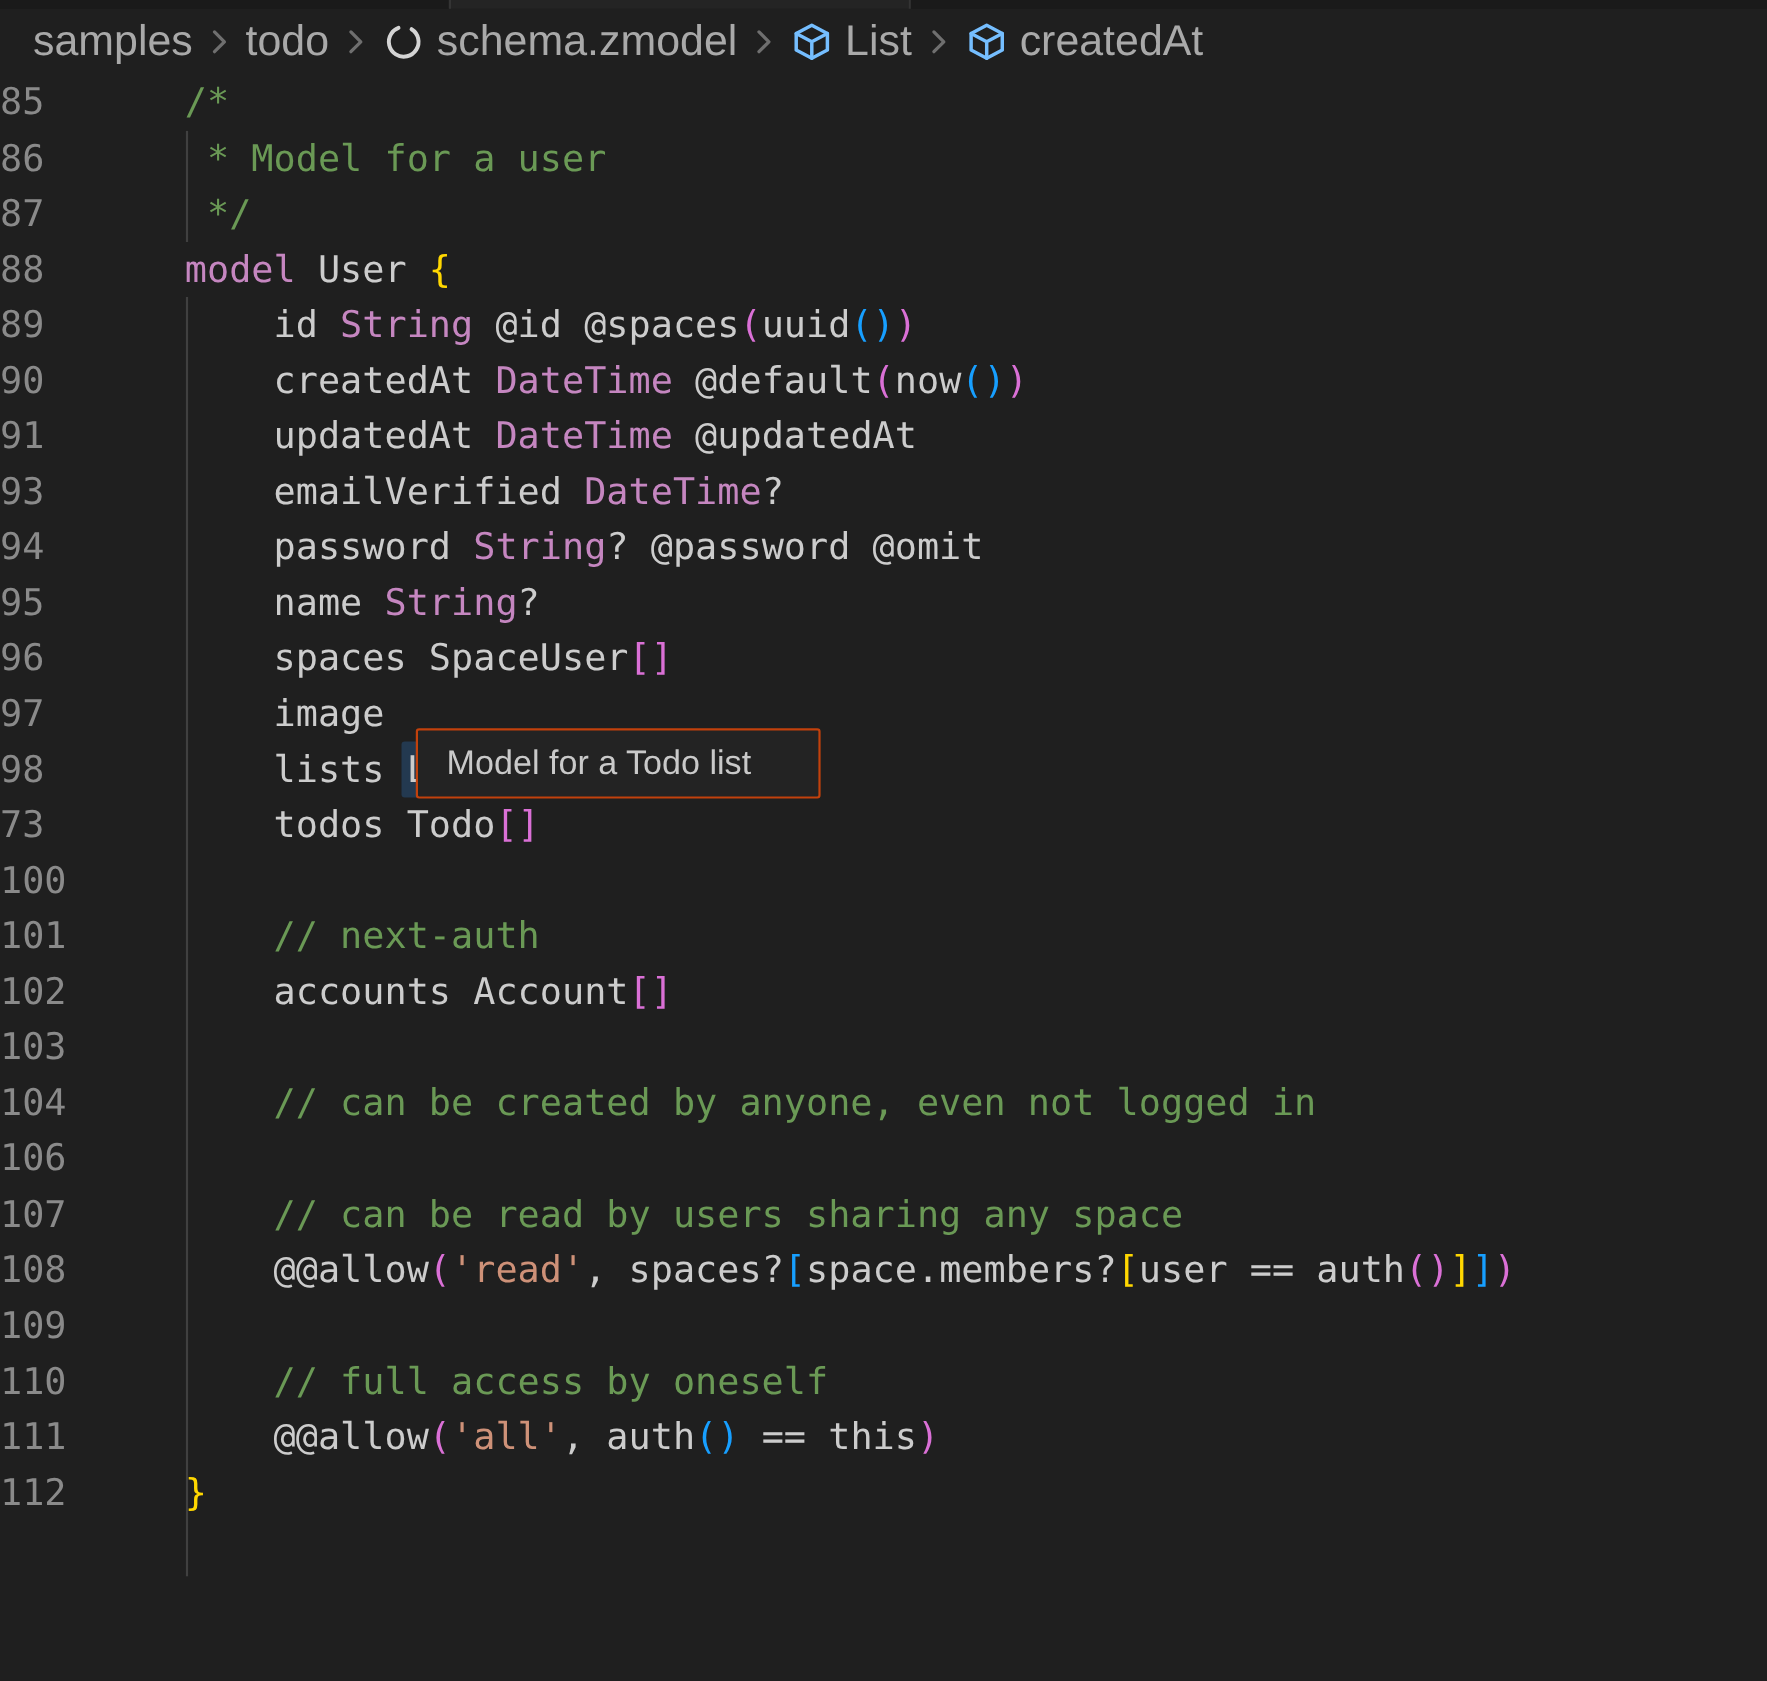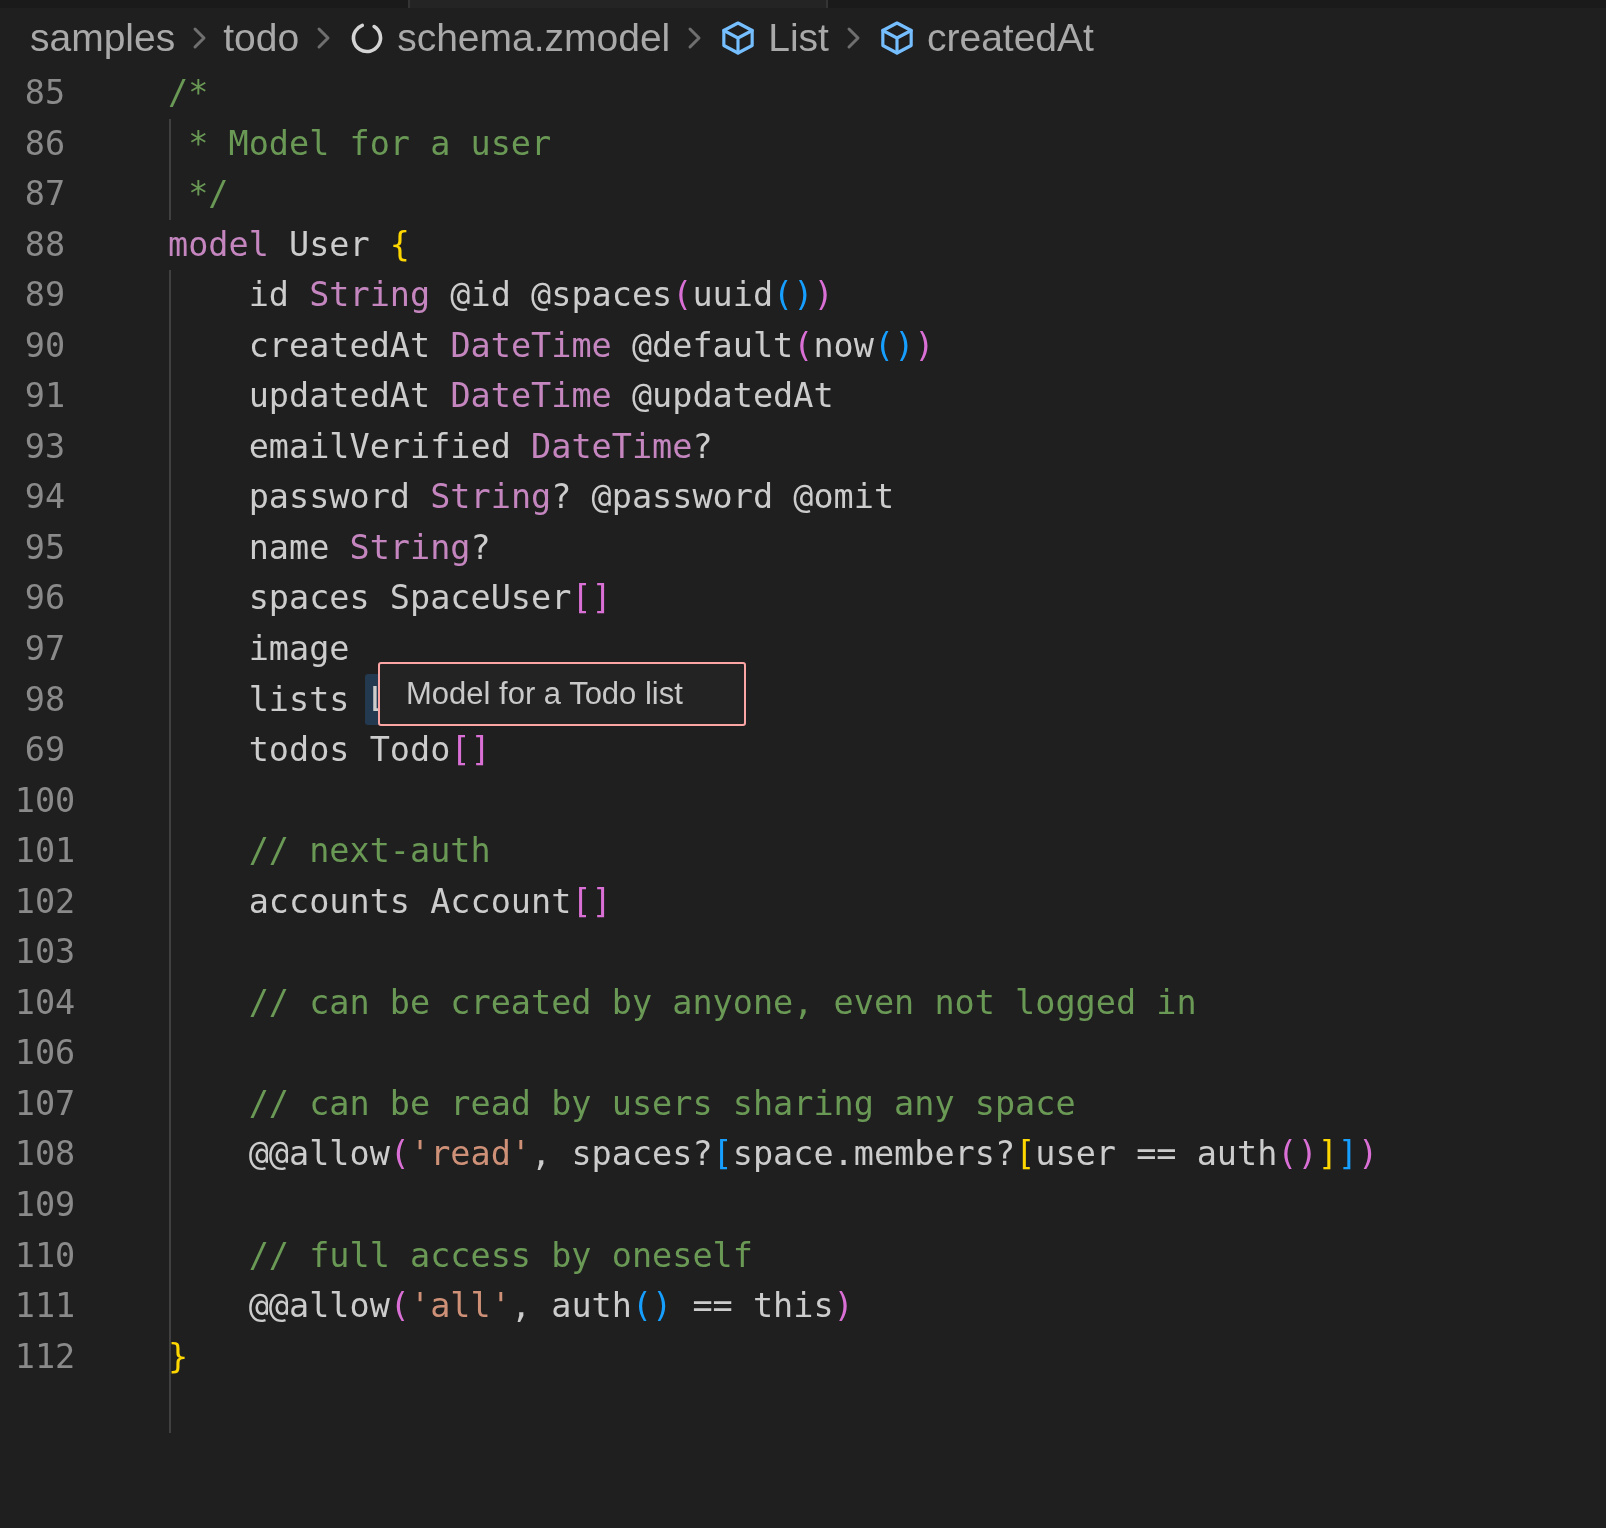--- a/index.html
+++ b/index.html
@@ -19,37 +19,37 @@
     color:var(--crumb-fg,#a9a9a9);font-size:39px;white-space:nowrap;
   }
   .crumb{display:flex;align-items:center;gap:10px;}
   .crumb-sep{display:flex;align-items:center;margin:0 13px;}
   
   #editor{
     position:absolute;top:68px;left:0;width:1606px;
     font-family:"DejaVu Sans Mono",monospace;font-size:33.5px;
   }
   .line{display:flex;height:50.56px;line-height:50.56px;white-space:pre;}
-  .gutter{width:90px;flex:none;text-align:center;color:var(--linenum-fg,#8a8a8a);}
+  .gutter{width:90px;flex:none;text-align:left;color:var(--linenum-fg,#8a8a8a);}
   .code{padding-left:78px;flex:1;}
   .tk-f{color:var(--fg,#cccccc);}
   .tk-k{color:var(--kw,#c586c0);}
   .tk-c{color:var(--comment,#6a9955);}
   .tk-s{color:var(--string,#ce9178);}
   .tk-g{color:var(--br-gold,#ffd700);}
   .tk-o{color:var(--br-orchid,#da70d6);}
   .tk-b{color:var(--br-blue,#179fff);}
   .hl{background:rgba(38,79,120,0.55);padding:6px 5px;margin:0 -5px;border-radius:3px;}
   .guide{position:absolute;width:2px;background:#404040;}
   #guide-comment{left:169px;top:118.6px;height:101.1px;}
   #guide-model{left:169px;top:270.4px;height:1162.9px;}
   
   #hover-tooltip{
     position:absolute;left:378px;top:662px;width:368px;height:64px;box-sizing:border-box;
-    background:#232323;border:2px solid #fca5a5;border-radius:3px;z-index:10;
+    background:#232323;border:2px solid #c2410c;border-radius:3px;z-index:10;
     display:flex;align-items:center;padding-left:26px;
     color:#c9c9c9;font-size:31px;font-family:"Liberation Sans",sans-serif;white-space:nowrap;
   }
 </style>
 </head>
 <body>
 
 <div id="tab-strip">
   <div class="seg"></div>
   <div class="tsep" style="left:408px"></div>
@@ -118,21 +118,21 @@
     <div class="line"><div class="gutter">88</div><div class="code"><span class="tk-k">model</span><span class="tk-f"> User </span><span class="tk-g">{</span></div></div>
     <div class="line"><div class="gutter">89</div><div class="code"><span class="tk-f">    id </span><span class="tk-k">String</span><span class="tk-f"> @id @spaces</span><span class="tk-o">(</span><span class="tk-f">uuid</span><span class="tk-b">(</span><span class="tk-b">)</span><span class="tk-o">)</span></div></div>
     <div class="line"><div class="gutter">90</div><div class="code"><span class="tk-f">    createdAt </span><span class="tk-k">DateTime</span><span class="tk-f"> @default</span><span class="tk-o">(</span><span class="tk-f">now</span><span class="tk-b">(</span><span class="tk-b">)</span><span class="tk-o">)</span></div></div>
     <div class="line"><div class="gutter">91</div><div class="code"><span class="tk-f">    updatedAt </span><span class="tk-k">DateTime</span><span class="tk-f"> @updatedAt</span></div></div>
     <div class="line"><div class="gutter">93</div><div class="code"><span class="tk-f">    emailVerified </span><span class="tk-k">DateTime</span><span class="tk-f">?</span></div></div>
     <div class="line"><div class="gutter">94</div><div class="code"><span class="tk-f">    password </span><span class="tk-k">String</span><span class="tk-f">? @password @omit</span></div></div>
     <div class="line"><div class="gutter">95</div><div class="code"><span class="tk-f">    name </span><span class="tk-k">String</span><span class="tk-f">?</span></div></div>
     <div class="line"><div class="gutter">96</div><div class="code"><span class="tk-f">    spaces SpaceUser</span><span class="tk-o">[]</span></div></div>
     <div class="line"><div class="gutter">97</div><div class="code"><span class="tk-f">    image</span></div></div>
     <div class="line"><div class="gutter">98</div><div class="code"><span class="tk-f">    lists </span><span class="tk-f hl">List</span><span class="tk-o">[]</span></div></div>
-    <div class="line"><div class="gutter">69</div><div class="code"><span class="tk-f">    todos Todo</span><span class="tk-o">[]</span></div></div>
+    <div class="line"><div class="gutter">73</div><div class="code"><span class="tk-f">    todos Todo</span><span class="tk-o">[]</span></div></div>
     <div class="line"><div class="gutter">100</div><div class="code"></div></div>
     <div class="line"><div class="gutter">101</div><div class="code"><span class="tk-c">    // next-auth</span></div></div>
     <div class="line"><div class="gutter">102</div><div class="code"><span class="tk-f">    accounts Account</span><span class="tk-o">[]</span></div></div>
     <div class="line"><div class="gutter">103</div><div class="code"></div></div>
     <div class="line"><div class="gutter">104</div><div class="code"><span class="tk-c">    // can be created by anyone, even not logged in</span></div></div>
     <div class="line"><div class="gutter">106</div><div class="code"></div></div>
     <div class="line"><div class="gutter">107</div><div class="code"><span class="tk-c">    // can be read by users sharing any space</span></div></div>
     <div class="line"><div class="gutter">108</div><div class="code"><span class="tk-f">    @@allow</span><span class="tk-o">(</span><span class="tk-s">'read'</span><span class="tk-f">, spaces?</span><span class="tk-b">[</span><span class="tk-f">space.members?</span><span class="tk-g">[</span><span class="tk-f">user == auth</span><span class="tk-o">(</span><span class="tk-o">)</span><span class="tk-g">]</span><span class="tk-b">]</span><span class="tk-o">)</span></div></div>
     <div class="line"><div class="gutter">109</div><div class="code"></div></div>
     <div class="line"><div class="gutter">110</div><div class="code"><span class="tk-c">    // full access by oneself</span></div></div>

